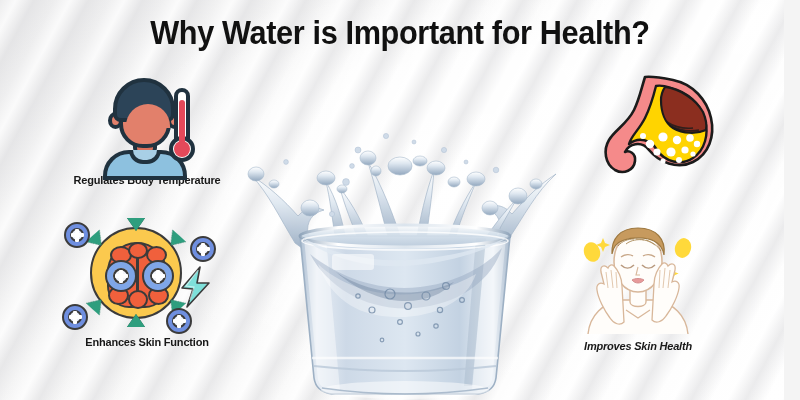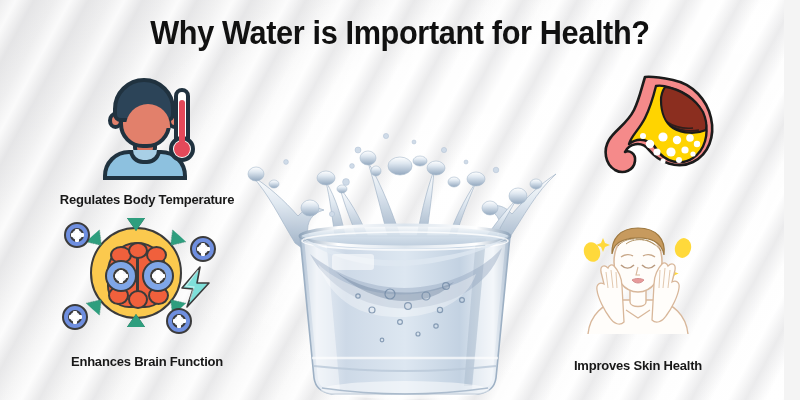--- a/index.html
+++ b/index.html
@@ -39,29 +39,29 @@
     font-size:33px;font-weight:700;color:#111111;
     letter-spacing:-0.4px;
     transform:scaleX(0.93);
     font-family:"Liberation Sans", sans-serif;
     white-space:nowrap;
   }
 
   
   .feature{position:absolute;display:flex;flex-direction:column;align-items:center;}
   .feature .cap{
-    font-size:13px;font-weight:700;color:#181818;
-    white-space:nowrap;margin-top:20px;letter-spacing:-0.2px;
+    font-size:11px;font-weight:700;color:#181818;
+    white-space:nowrap;margin-top:2px;letter-spacing:-0.2px;
   }
   .icon-box{position:relative;}
 
   #f-temp{left:12px;top:72px;width:270px;}
   #f-brain{left:8px;top:222px;width:278px;}
   #f-dig{left:552px;top:74px;width:212px;}
-  #f-skin{left:532px;top:222px;width:212px;}
+  #f-skin{left:532px;top:222px;width:212px;font-style:italic;}
 
   
   .person{position:relative;width:100px;height:100px;}
   .p-hair{
     position:absolute;left:16px;top:6px;width:62px;height:44px;
     background:#2c4458;border:4px solid #20323f;
     border-radius:32px 32px 8px 8px;box-sizing:border-box;z-index:3;
   }
   .p-hair:after{
     content:"";position:absolute;left:9px;top:22px;width:44px;height:24px;
@@ -347,21 +347,21 @@
         <div class="b-arrow" style="left:104px;top:12px;transform:rotate(42deg);"></div>
         <div class="b-arrow" style="left:26px;top:76px;transform:rotate(-138deg);"></div>
         <div class="b-arrow" style="left:104px;top:76px;transform:rotate(138deg);"></div>
 
         <svg class="bolt" viewBox="0 0 34 42">
           <path d="M22 1 L4 22 L15 23 L9 41 L31 17 L19 17 Z" fill="#7fe0da" stroke="#3b3b3b" stroke-width="1.6" stroke-linejoin="round"></path>
           <path d="M20 4 L8 20 L16 21 L12 34" fill="none" stroke="#ffffff" stroke-width="1.2" opacity=".55"></path>
         </svg>
       </div>
     </div>
-    <div class="cap">Enhances Brain Function</div>
+    <div class="cap">Enhances Skin Function</div>
   </div>
 
   <div class="feature" id="f-dig">
     <div class="icon-box">
       <svg class="stomach" viewBox="0 0 130 104">
 
         <path d="M52 3 C48 16 46 26 41 36 C34 50 22 56 16 66
                  C10 76 12 90 22 96 C31 101 41 96 42 87 C43 79 36 76 32 78
                  C36 70 48 66 56 76 C66 88 84 96 100 88 C116 80 122 62 118 44
                  C114 26 100 10 80 6 C70 4 60 2 52 3 Z" fill="#f58a8a" stroke="#1b1b1b" stroke-width="2.6" stroke-linejoin="round"></path>

